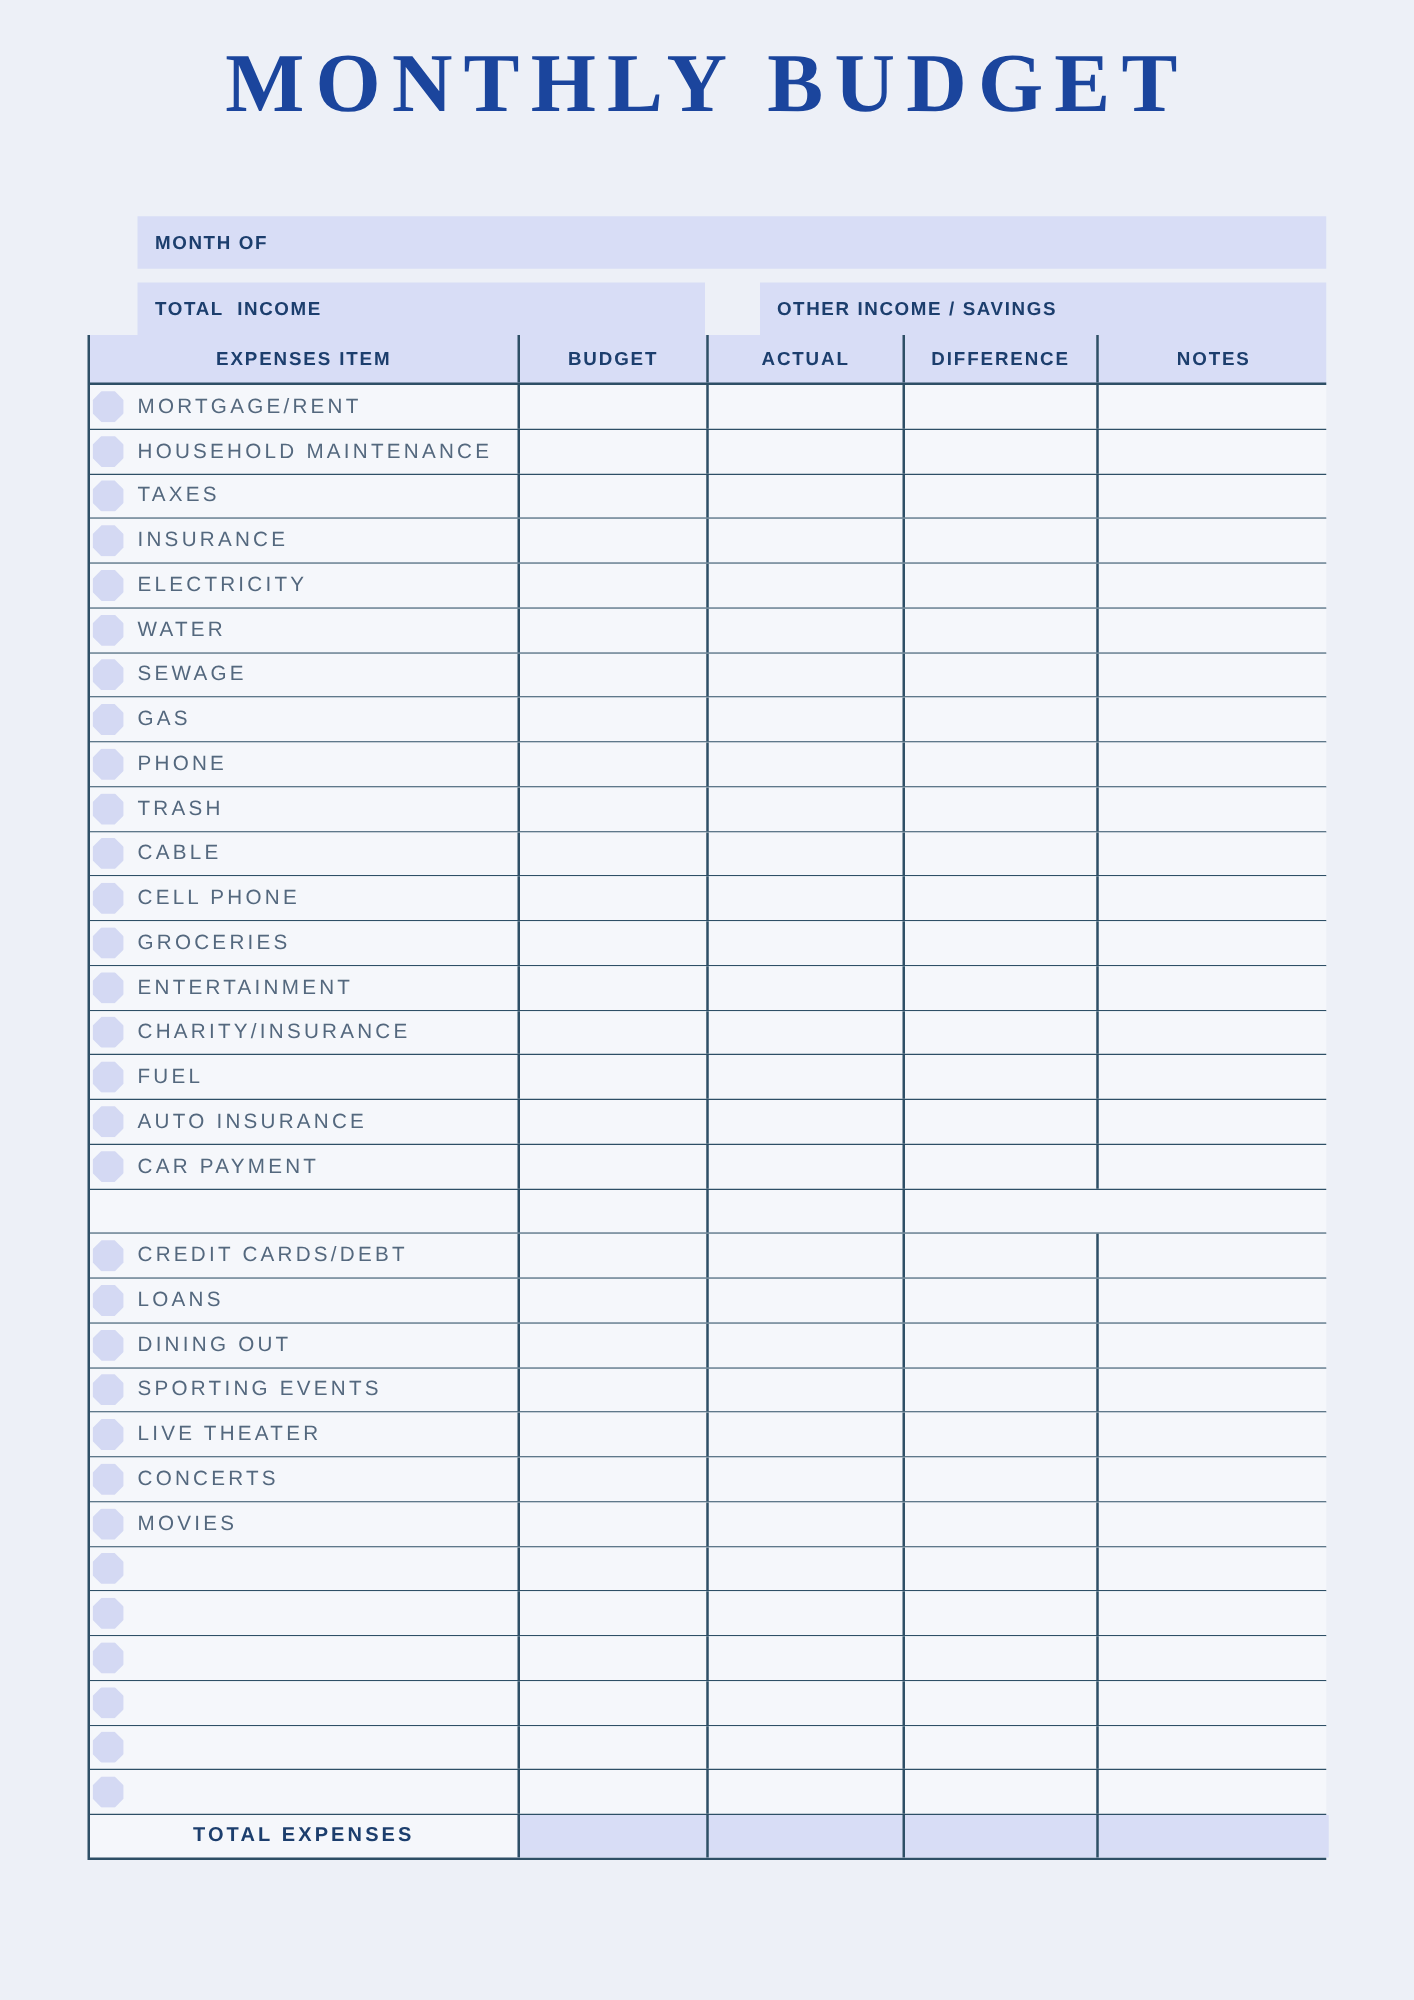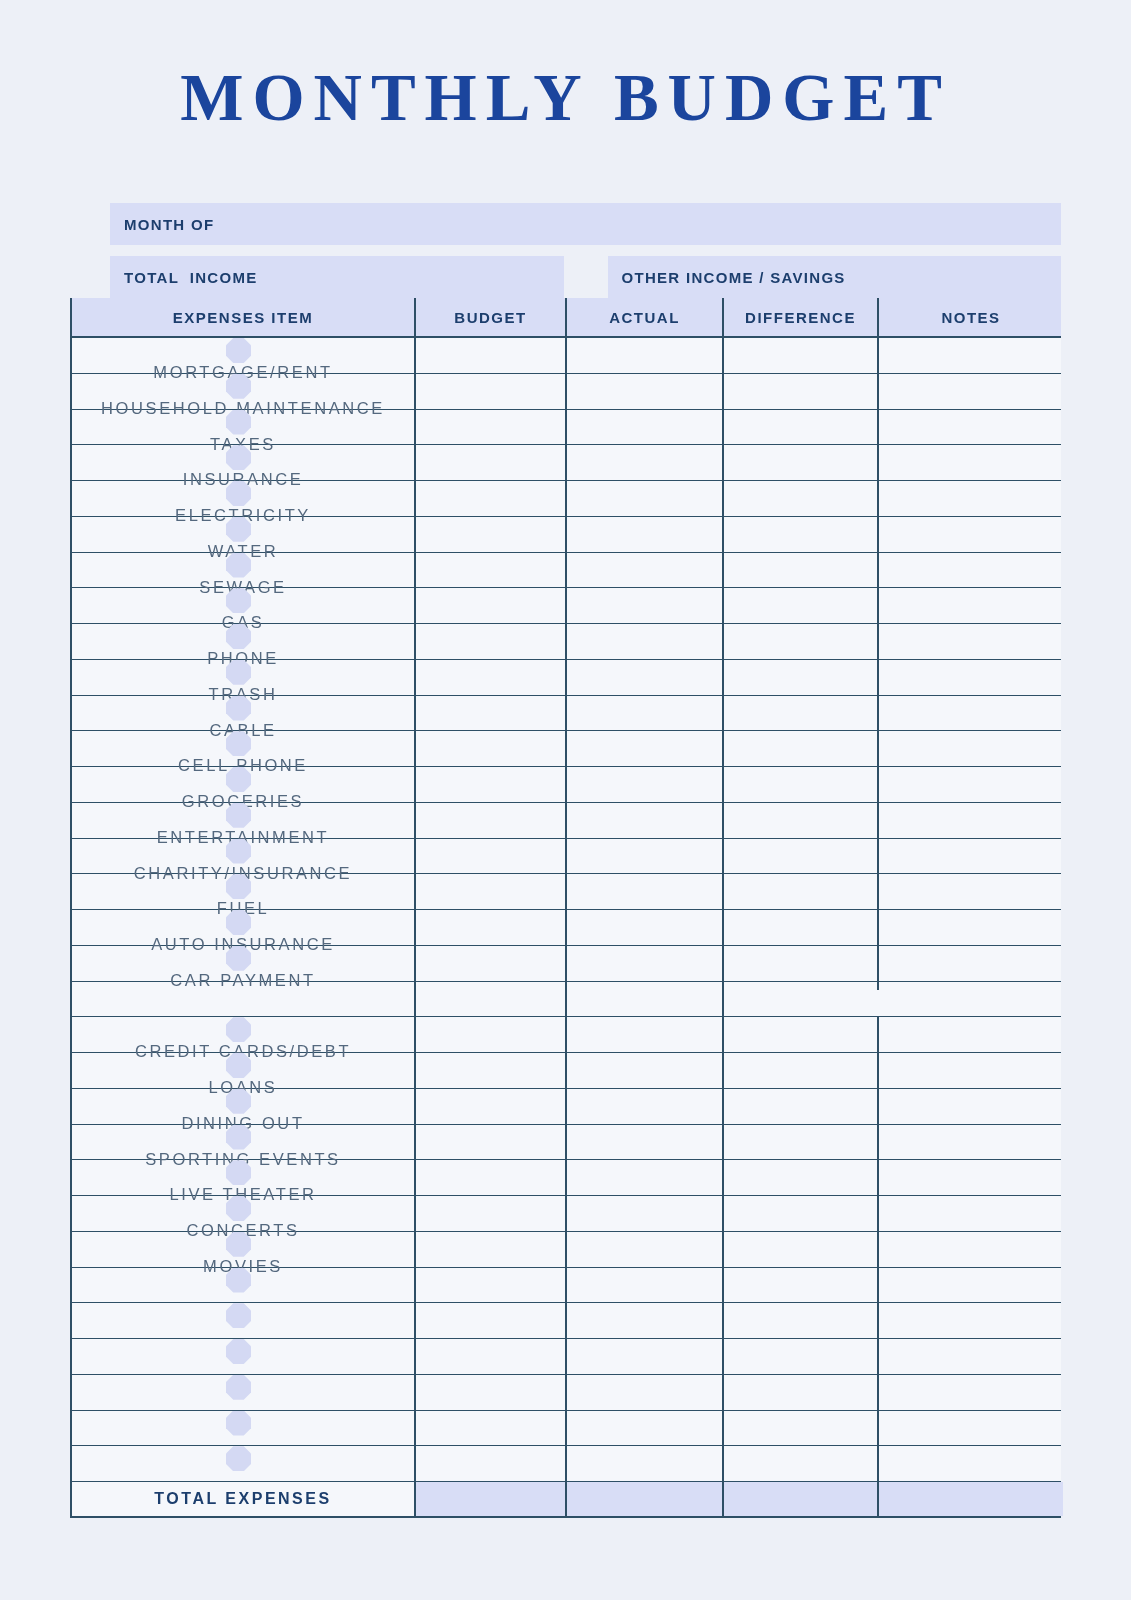--- a/index.html
+++ b/index.html
@@ -12,21 +12,21 @@
     --page-bg:#edf0f7;
     --row-bg:#f5f7fb;
   }
   *{margin:0;padding:0;box-sizing:border-box;}
   html,body{width:1131px;height:1600px;overflow:hidden;}
   body{
     background:var(--page-bg);
     font-family:"Liberation Sans",sans-serif;
   }
   .page-title{
-    padding-top:64px;
+    padding-top:34px;
     text-align:center;
     font-family:"Liberation Serif",serif;
     font-size:67px;
     font-weight:bold;
     letter-spacing:9px;
     line-height:1;
     color:var(--title-blue);
   }
   .content{
     margin-left:70px;
@@ -84,21 +84,20 @@
     color:var(--heading-navy);
   }
   .trow{
     height:35.75px;
     background:var(--row-bg);
     border-bottom:1.5px solid var(--line);
   }
   .item-cell{
     display:flex;
     align-items:center;
-    flex-direction:column;
   }
   .bullet{
     display:inline-block;
     width:25px;
     height:25px;
     margin-left:2px;
     margin-right:11px;
     flex:none;
     background:var(--bullet);
     clip-path:polygon(29% 0%,71% 0%,100% 29%,100% 71%,71% 100%,29% 100%,0% 71%,0% 29%);

